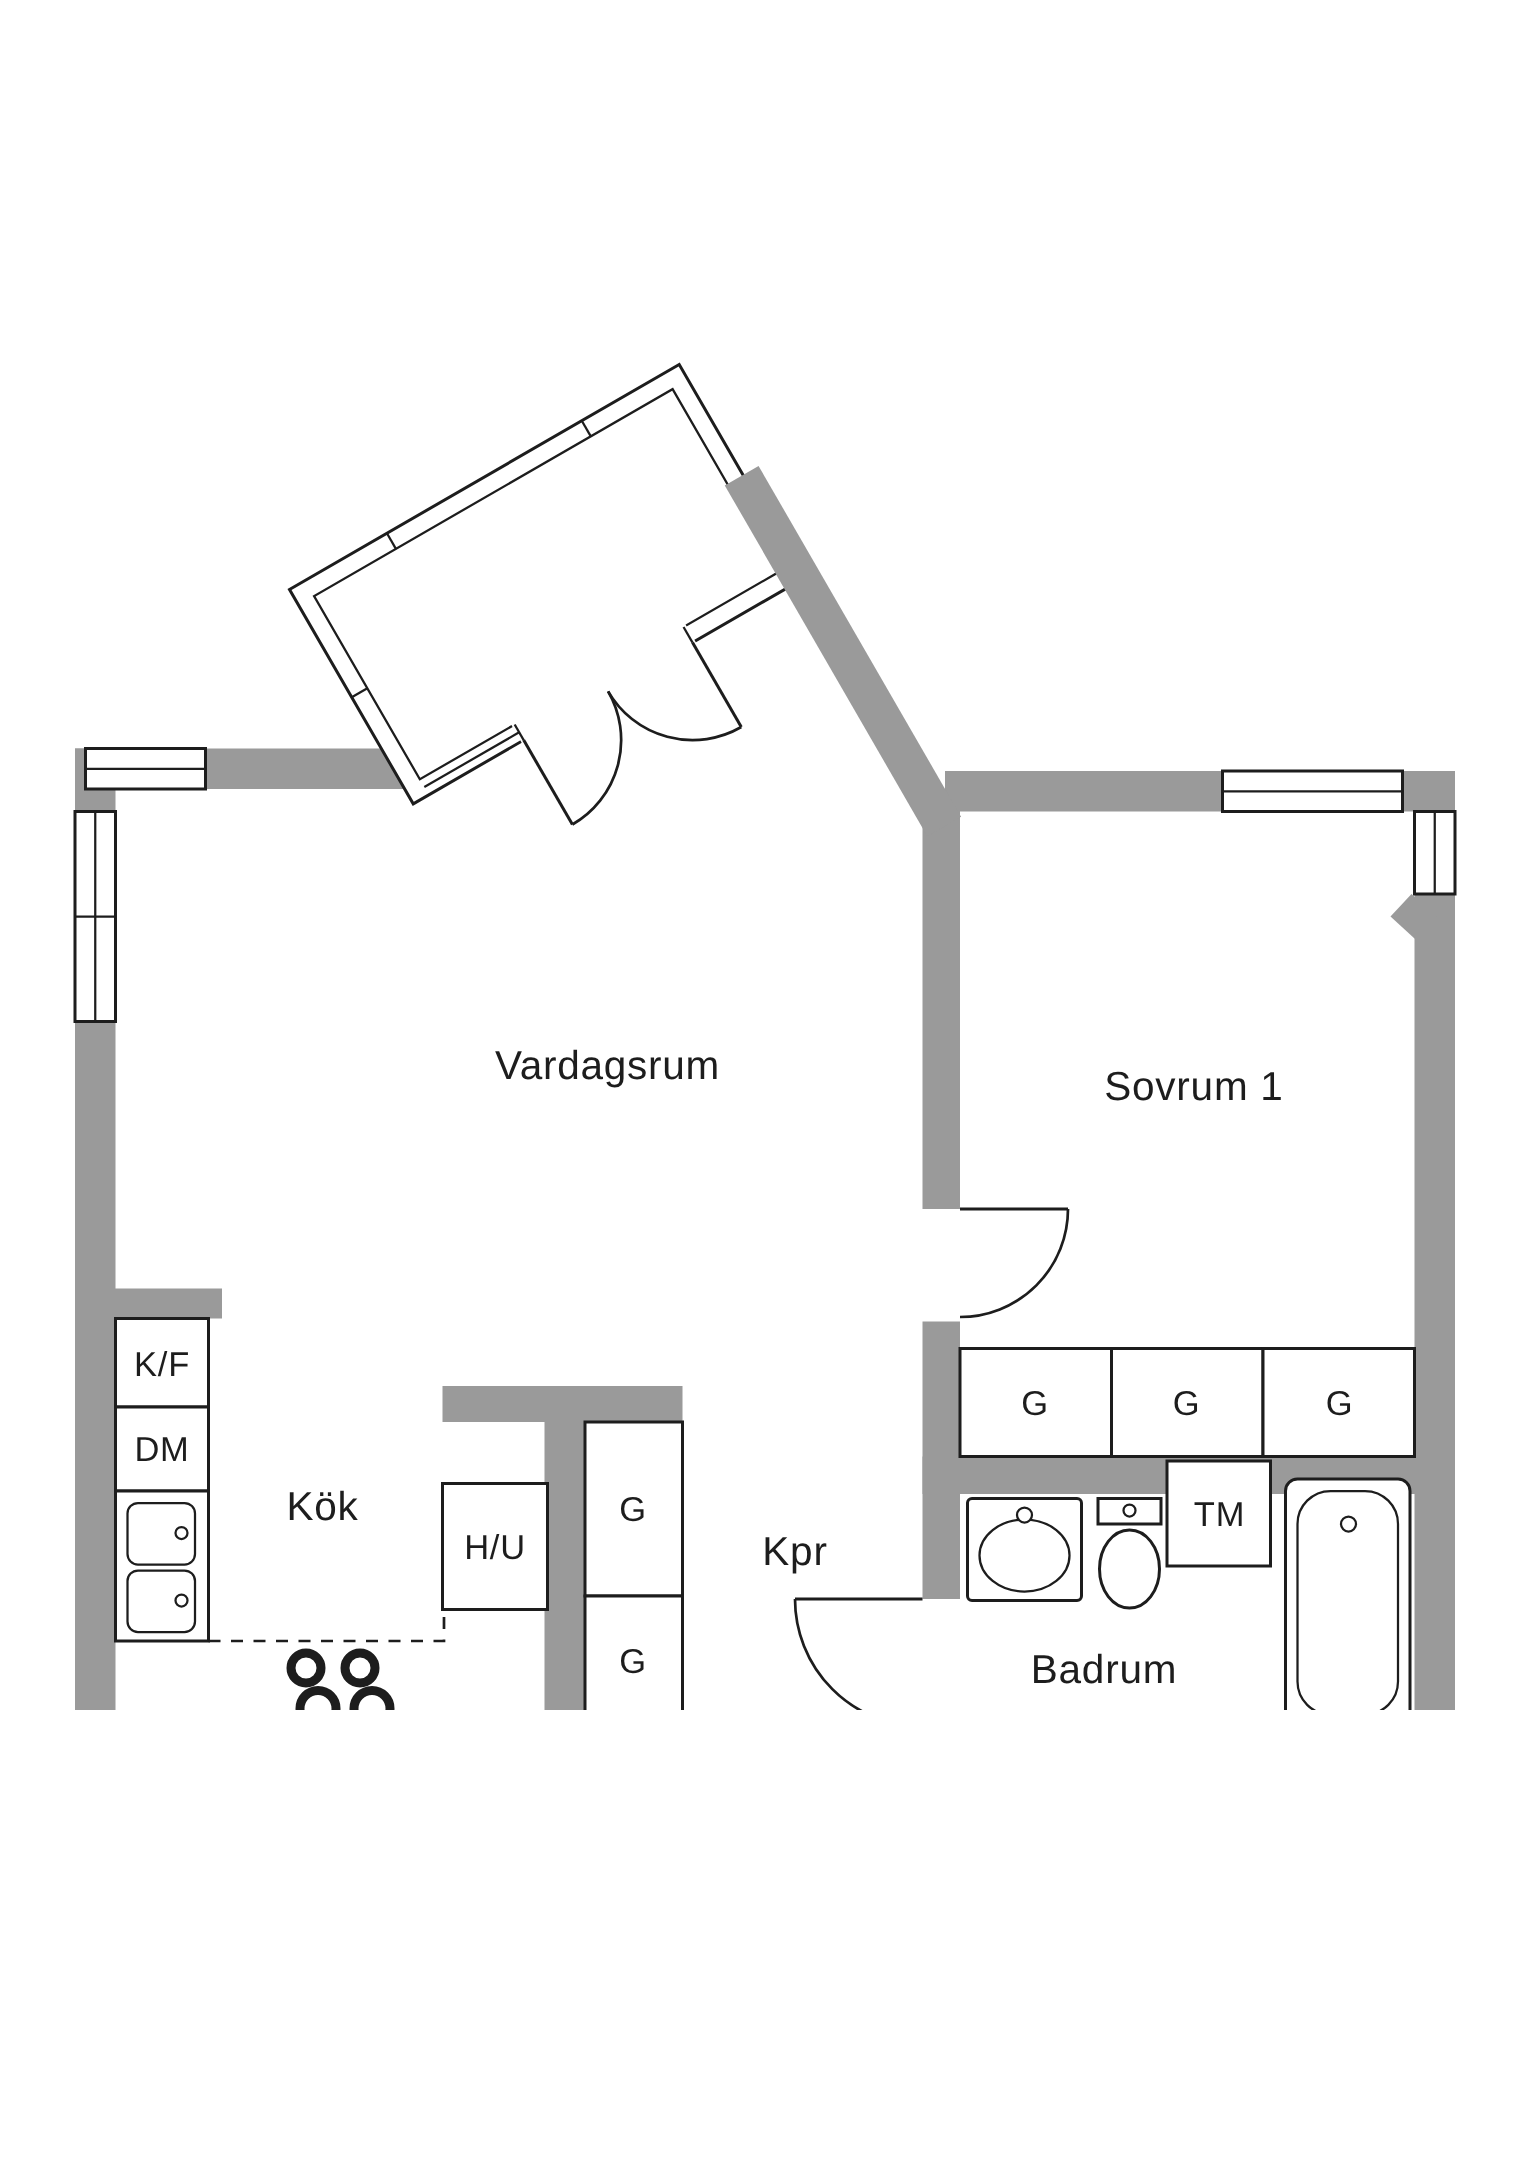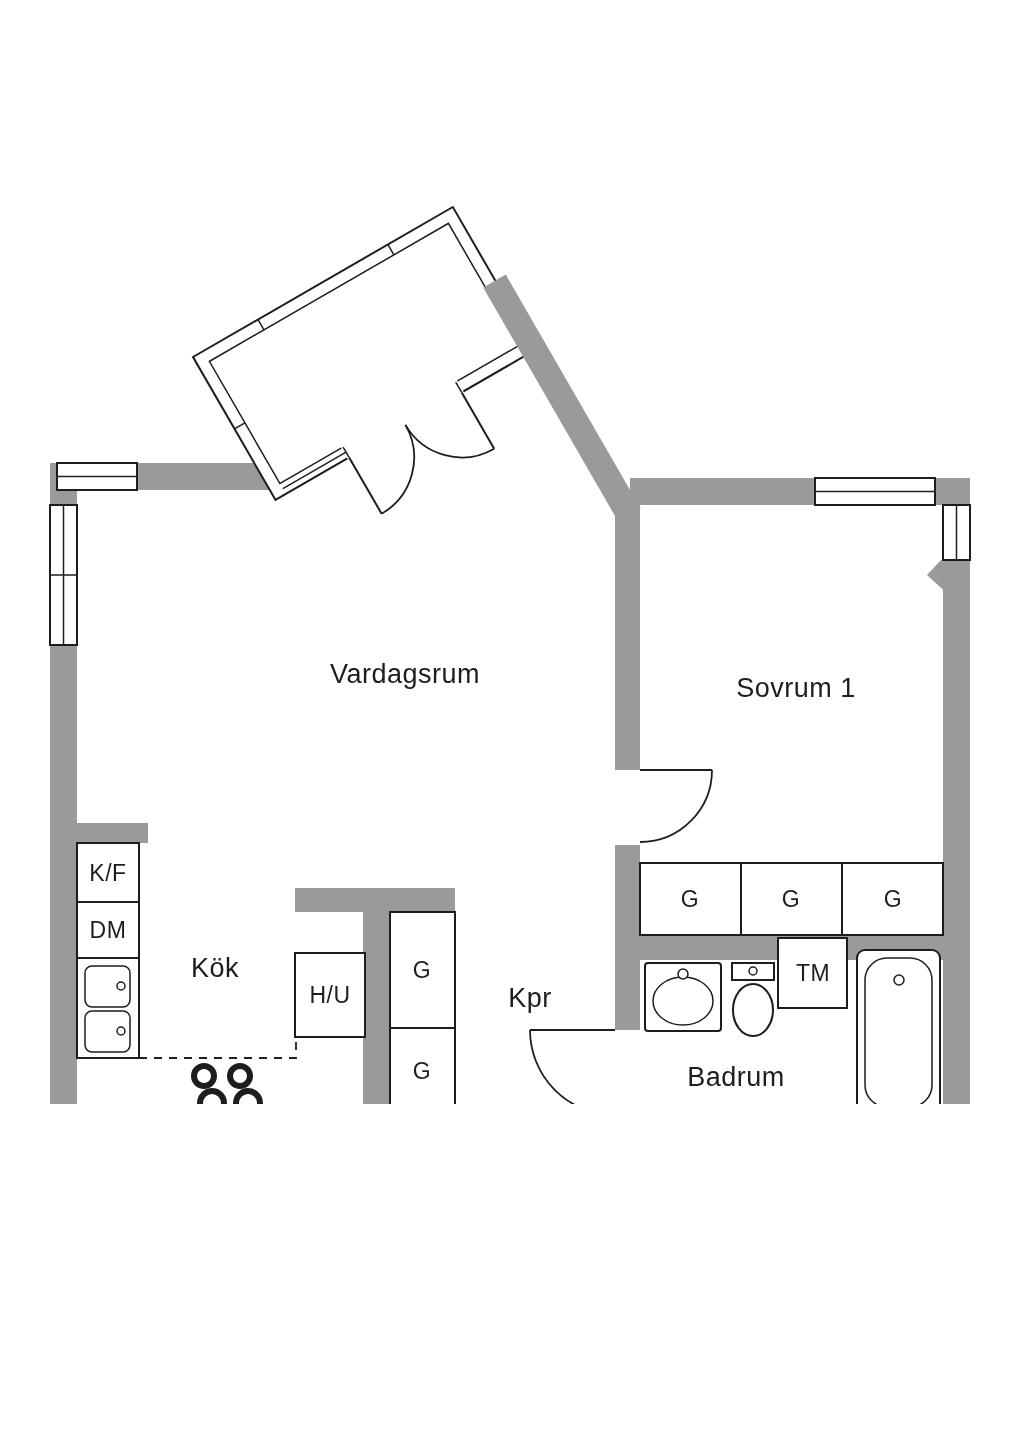--- a/index.html
+++ b/index.html
@@ -1,17 +1,17 @@
 <!DOCTYPE html>
 <html style="--wall: #9a9a9a; --line: #1d1d1d; --bg: #ffffff;"><head>
 <meta charset="utf-8">
 <style>
   :root { --wall:#9a9a9a; --line:#1d1d1d; --bg:#ffffff; }
   html,body { margin:0; padding:0; background:var(--bg); }
-  .canvas { width:1024px; height:1104px; background:var(--bg); position:relative; }
+  .canvas { width:1024px; height:1104px; background:var(--bg); position:relative;margin-top:36px; }
   svg { display:block; }
   .wall   { fill:var(--wall); stroke:none; }
   .win    { fill:#fff; stroke:var(--line); stroke-width:2; }
   .winline{ stroke:var(--line); stroke-width:1.5; fill:none; }
   .fix    { fill:#fff; stroke:var(--line); stroke-width:2; }
   .fixthin{ fill:#fff; stroke:var(--line); stroke-width:1.5; }
   .ln     { stroke:var(--line); stroke-width:2; fill:none; }
   .arc    { stroke:var(--line); stroke-width:1.8; fill:none; }
   .dashed { stroke:var(--line); stroke-width:1.8; fill:none; stroke-dasharray:8 7; }
   .burner { fill:#fff; stroke:var(--line); stroke-width:6; }

